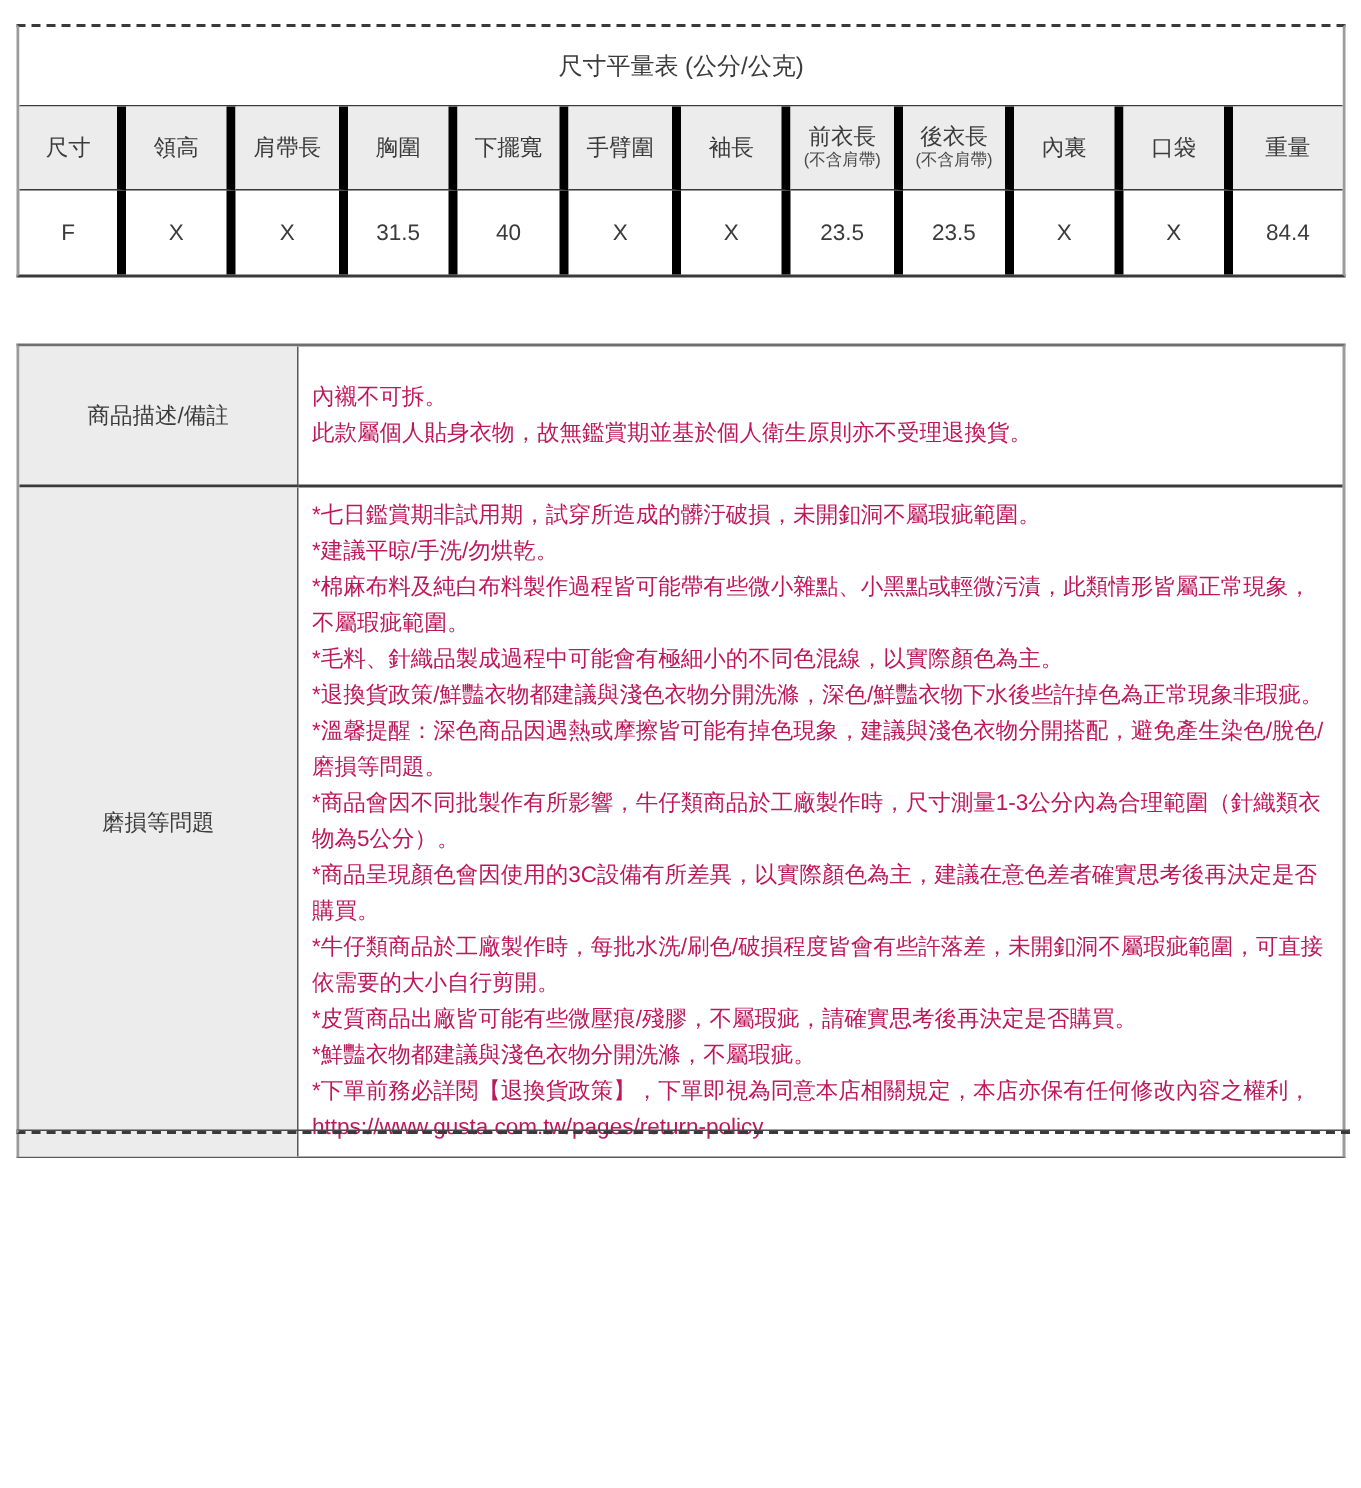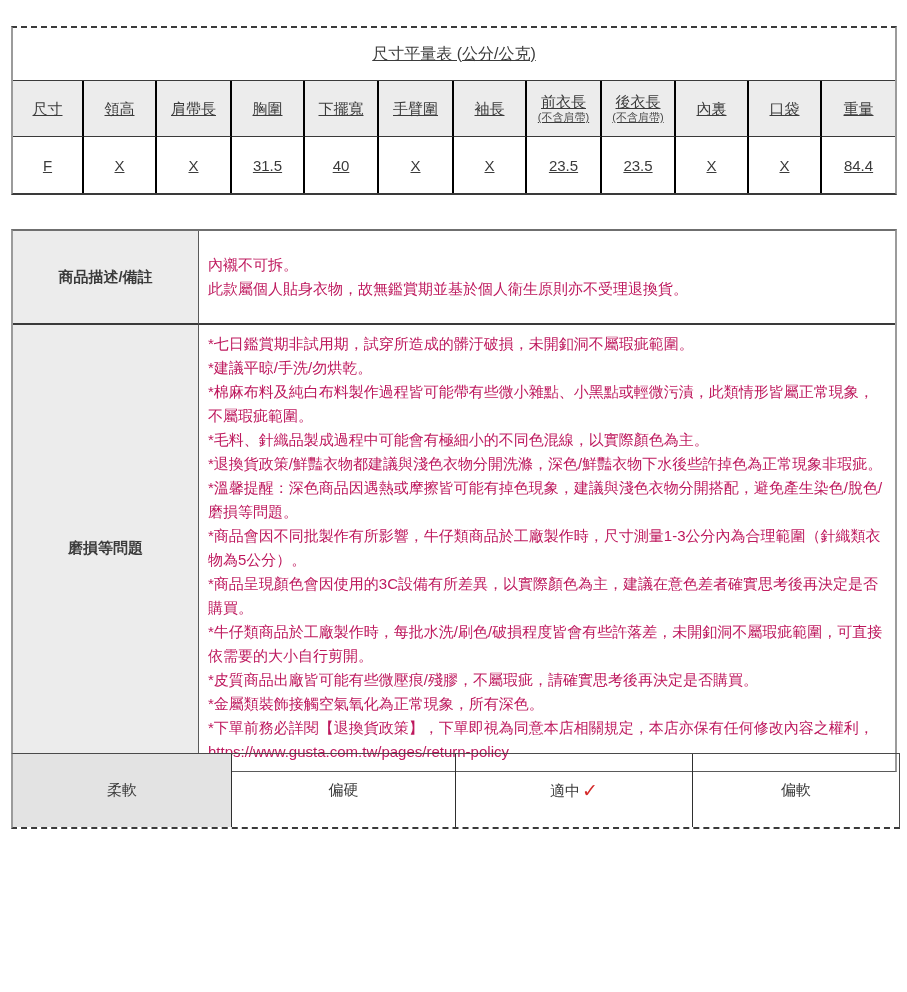--- a/index.html
+++ b/index.html
@@ -11,29 +11,28 @@
     background: #ffffff;
     font-family: "Liberation Sans", "DejaVu Sans", sans-serif;
     color: #3b3b3b;
     overflow: hidden;
   }
   table { border-collapse: separate; border-spacing: 0; table-layout: fixed; }
   .tbl { position: absolute; left: 11px; width: 886px; }
 
   
   .size-table {
-    top: 26px;
+    top: 16px;
     border-top: 2px dashed #3a3a3a;
     border-left: 2px solid #9b9b9b;
     border-right: 2px solid #9b9b9b;
     border-bottom: 2px solid #3a3a3a;
-    text-decoration: underline;
   }
   .size-table td, .size-table th {
-    border-right: 2px solid #000000;
+    border-right: 6px solid #000000;
     border-bottom: 1px solid #3a3a3a;
     text-align: center;
     vertical-align: middle;
     font-weight: normal;
     padding: 0;
   }
   .size-table .lastcol { border-right: none; }
   .size-table .title-cell { height: 53px; font-size: 16px; background: #ffffff; }
   .size-table .header-row th { height: 56px; background: #ececec; font-size: 15px; line-height: 1.15; }
   .size-table .header-sub { display: block; font-size: 11px; color: #4a4a4a; margin-top: 1px; }
@@ -48,21 +47,20 @@
     border-bottom: 1px solid #5a5a5a;
   }
   .info-table .label-cell {
     width: 186px;
     background: #ececec;
     border-right: 1px solid #5a5a5a;
     text-align: center;
     vertical-align: middle;
     font-size: 15px;
     padding: 17px;
-    font-weight: bold;
   }
   .info-table .content-cell {
     padding: 7px 9px;
     font-size: 15px;
     line-height: 24px;
     text-align: left;
     vertical-align: middle;
     color: #be185d;
   }
   .info-table .row-desc td { height: 94px; border-bottom: 2px solid #3a3a3a; }
@@ -168,38 +166,32 @@
         <div>*七日鑑賞期非試用期，試穿所造成的髒汙破損，未開釦洞不屬瑕疵範圍。</div>
         <div>*建議平晾/手洗/勿烘乾。</div>
         <div>*棉麻布料及純白布料製作過程皆可能帶有些微小雜點、小黑點或輕微污漬，此類情形皆屬正常現象，不屬瑕疵範圍。</div>
         <div>*毛料、針織品製成過程中可能會有極細小的不同色混線，以實際顏色為主。</div>
         <div>*退換貨政策/鮮豔衣物都建議與淺色衣物分開洗滌，深色/鮮豔衣物下水後些許掉色為正常現象非瑕疵。</div>
         <div>*溫馨提醒：深色商品因遇熱或摩擦皆可能有掉色現象，建議與淺色衣物分開搭配，避免產生染色/脫色/磨損等問題。</div>
         <div>*商品會因不同批製作有所影響，牛仔類商品於工廠製作時，尺寸測量1-3公分內為合理範圍（針織類衣物為5公分）。</div>
         <div>*商品呈現顏色會因使用的3C設備有所差異，以實際顏色為主，建議在意色差者確實思考後再決定是否購買。</div>
         <div>*牛仔類商品於工廠製作時，每批水洗/刷色/破損程度皆會有些許落差，未開釦洞不屬瑕疵範圍，可直接依需要的大小自行剪開。</div>
         <div>*皮質商品出廠皆可能有些微壓痕/殘膠，不屬瑕疵，請確實思考後再決定是否購買。</div>
-        <div>*金屬類裝飾接觸空氣氧化為正常現象，所有深色。</div>
+        <div>*鮮豔衣物都建議與淺色衣物分開洗滌，不屬瑕疵。</div>
         <div>*下單前務必詳閱【退換貨政策】，下單即視為同意本店相關規定，本店亦保有任何修改內容之權利，</div>
         <div>https://www.gusta.com.tw/pages/return-policy</div>
       </td>
     </tr>
   </tbody>
     </table>
 
   <table class="tbl attr-table">
     <colgroup>
       <col style="width:219px">
         <col style="width:224px">
         <col style="width:237px">
         <col style="width:206px">
     </colgroup>
     <tbody>
-    <tr class="lastrow">
-      <td class="attr-label">柔軟</td>
-      <td><span>偏硬</span></td>
-      <td><span>適中</span><span class="check">✓</span></td>
-      <td class="lastcol"><span>偏軟</span></td>
-    </tr>
   </tbody>
     </table>
 
 </div>
 
 </body></html>

